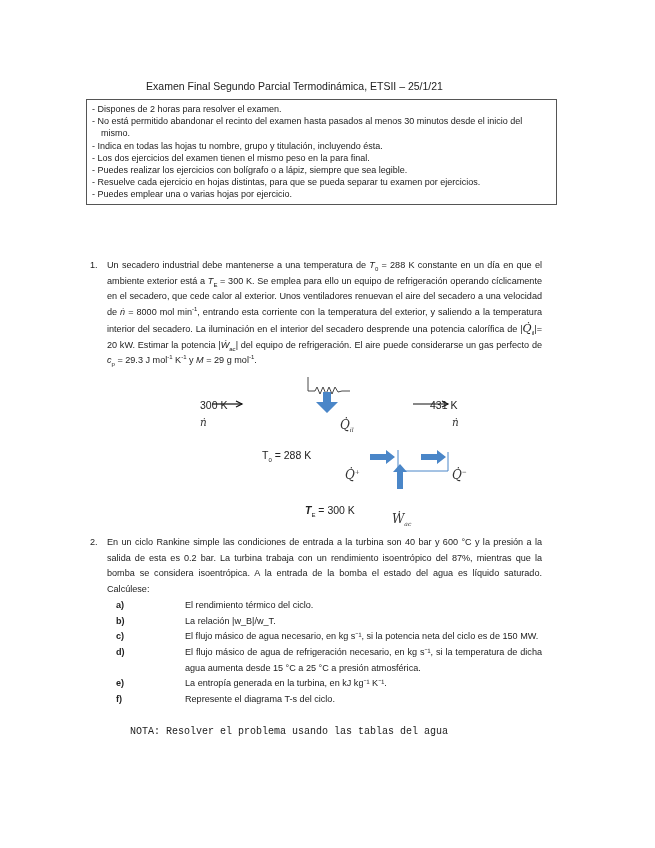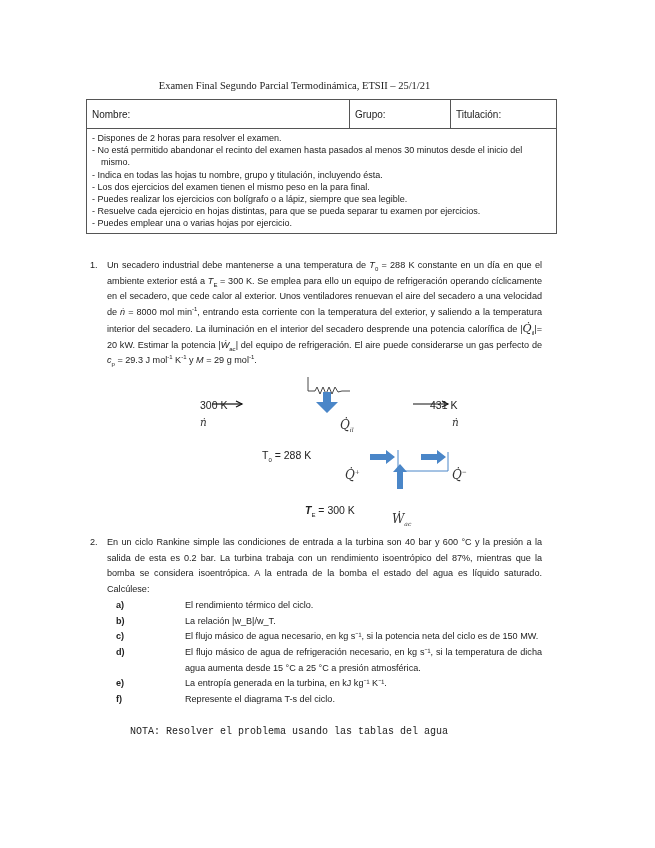--- a/index.html
+++ b/index.html
@@ -1,17 +1,17 @@
 <!DOCTYPE html>
 <html><head>
 <meta charset="utf-8">
 <style>
   html, body { margin:0; padding:0; background:#fff; }
   body { width:655px; height:848px; position:relative; overflow:hidden; font-family:"Liberation Sans", sans-serif; color:#222; }
-  .title { position:absolute; top:80px; left:0; width:589px; text-align:center; font-size:10.5px;font-family:Liberation Serif, serif; }
+  .title { position:absolute; top:80px; left:0; width:589px; text-align:center; font-size:10.5px; }
   table.hdr { position:absolute; left:86px; top:99px; width:471px; border-collapse:collapse; font-size:10px; }
   table.hdr td { border:1px solid #555; padding:0 5px; vertical-align:middle; }
   table.hdr tr.r1 td { height:28px; }
   table.hdr td.rules { padding:3px 5px 3px 5px; font-size:9px; line-height:12.2px; }
   .rules div { padding-left:9px; text-indent:-9px; }
   .q { position:absolute; font-size:9.1px; line-height:15.7px; }
   .q1 { left:90px; top:258px; width:452px; }
   .q2 { left:90px; top:535px; width:452px; }
   .num { position:absolute; left:0; top:0; }
   .body { margin-left:17px; text-align:justify; }
@@ -26,25 +26,20 @@
   .diag .lbl { position:absolute; font-size:10.5px; white-space:nowrap;margin-top:20px; }
   .diag .math { font-family:"DejaVu Serif", serif; font-style:italic; color:#333; }
 </style>
 </head>
 <body>
 
 <div class="title">Examen Final Segundo Parcial Termodinámica, ETSII – 25/1/21</div>
 
 <table class="hdr">
   <tbody>
-      <tr class="r1">
-    <td style="width:252px">Nombre:</td>
-    <td style="width:90px">Grupo:</td>
-    <td>Titulación:</td>
-  </tr>
   <tr>
     <td colspan="3" class="rules">
       <div>- Dispones de 2 horas para resolver el examen.</div>
       <div>- No está permitido abandonar el recinto del examen hasta pasados al menos 30 minutos desde el inicio del mismo.</div>
       <div>- Indica en todas las hojas tu nombre, grupo y titulación, incluyendo ésta.</div>
       <div>- Los dos ejercicios del examen tienen el mismo peso en la para final.</div>
       <div>- Puedes realizar los ejercicios con bolígrafo o a lápiz, siempre que sea legible.</div>
       <div>- Resuelve cada ejercicio en hojas distintas, para que se pueda separar tu examen por ejercicios.</div>
       <div>- Puedes emplear una o varias hojas por ejercicio.</div>
     </td>

